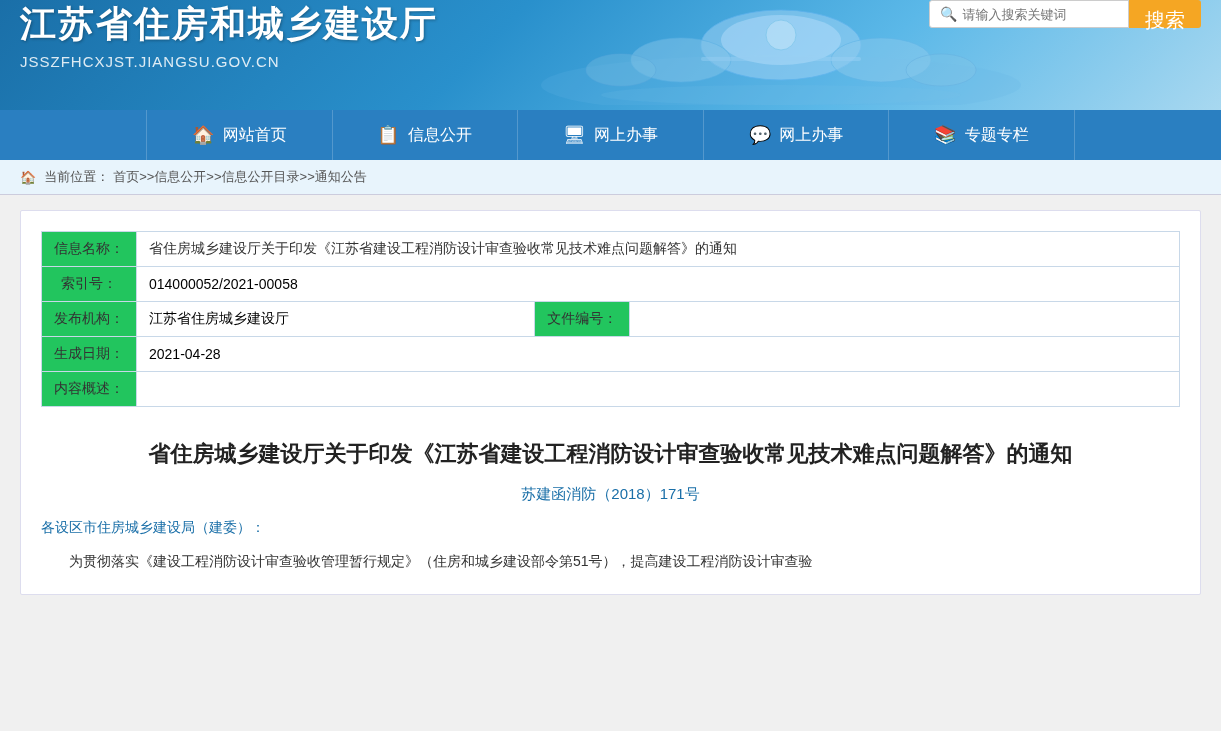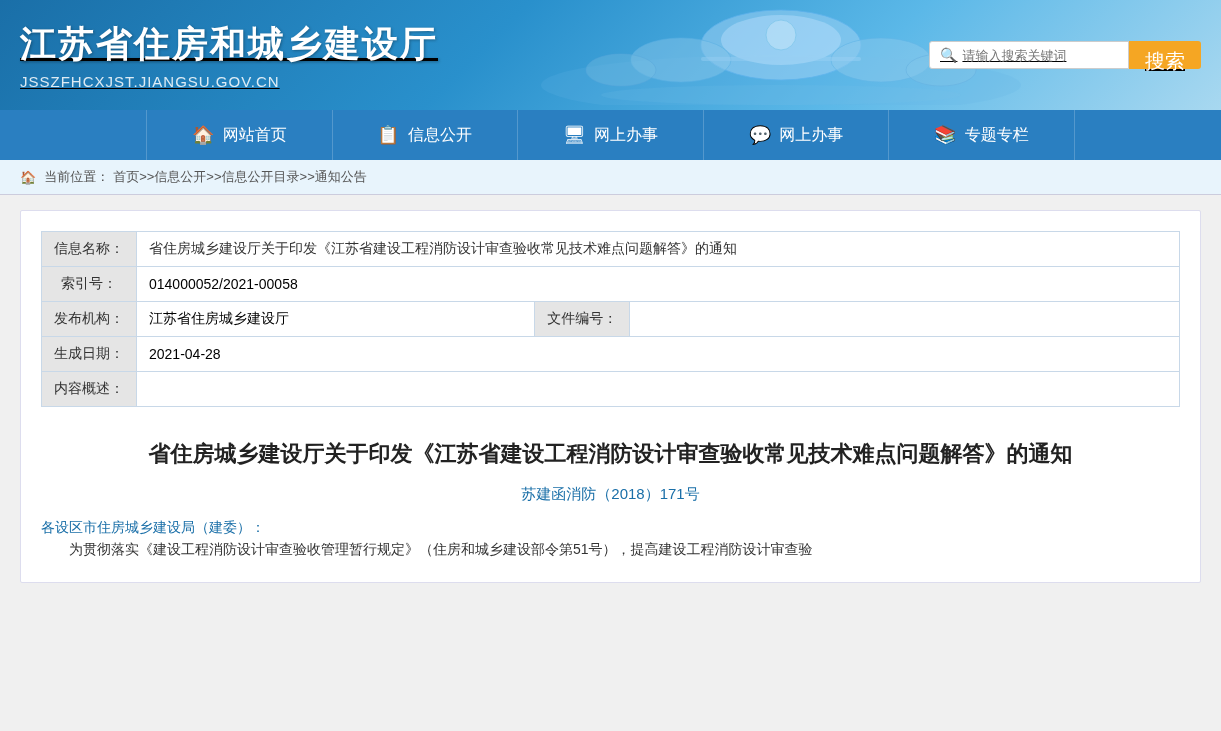--- a/index.html
+++ b/index.html
@@ -3,26 +3,25 @@
   <meta charset="utf-8">
   <style>
     * { margin: 0; padding: 0; box-sizing: border-box; }
     body { font-family: "Microsoft YaHei", "SimHei", sans-serif; font-size: 14px; background: #f0f0f0; width: 1221px; }
 
     
     .header {
       background: linear-gradient(135deg, #1a6fa8 0%, #2990cc 40%, #5bb8e8 70%, #a8d8f0 100%);
       height: 110px;
       display: flex;
-      align-items: center;
+      align-items: flex-start;
       justify-content: space-between;
       padding: 0 20px;
       position: relative;
       overflow: hidden;
-      text-decoration: underline;
     }
     .header-left {
       display: flex;
       flex-direction: column;
       color: white;
     }
     .header-title {
       font-size: 36px;
       font-weight: bold;
       color: white;
@@ -135,21 +134,21 @@
       border-collapse: collapse;
       margin-bottom: 30px;
       border: 1px solid #c8d8e8;
     }
     .info-table td {
       border: 1px solid #c8d8e8;
       padding: 8px 12px;
       font-size: 14px;
     }
     .info-table .label-cell {
-      background: #e5e5e5;
+      background: #22c55e;
       color: #333;
       font-weight: normal;
       width: 80px;
       text-align: center;
       white-space: nowrap;
     }
     .info-table .value-cell {
       color: #000000;
       background: white;
     }
@@ -168,20 +167,21 @@
     }
     .article-doc-no {
       text-align: center;
       color: #1a6fa8;
       font-size: 15px;
       margin-bottom: 15px;
     }
     .article-recipient {
       color: #1a6fa8;
       font-size: 14px;
+      margin-bottom: 12px;
     }
     .article-body {
       font-size: 14px;
       color: #333;
       line-height: 1.8;
       text-indent: 2em;
     }
   </style>
 </head>
 <body>

